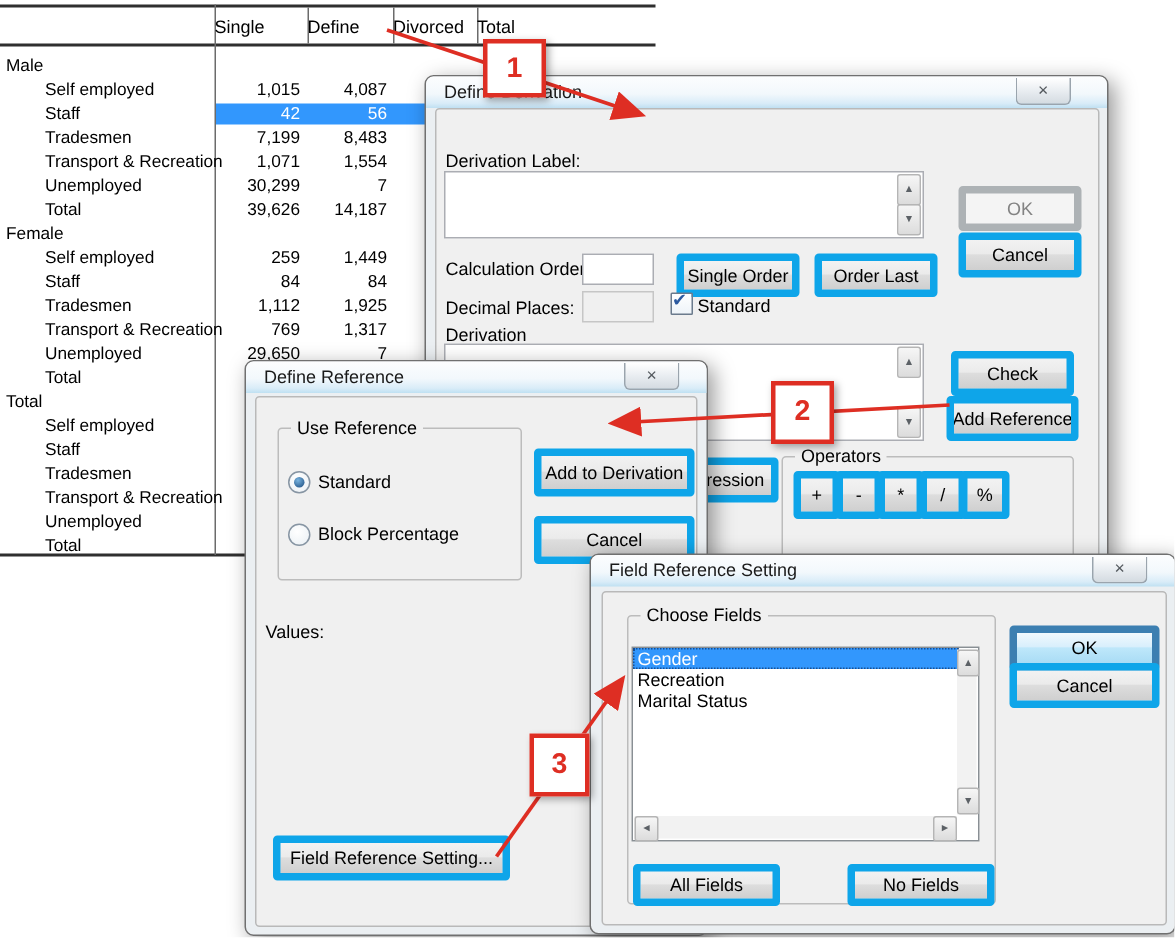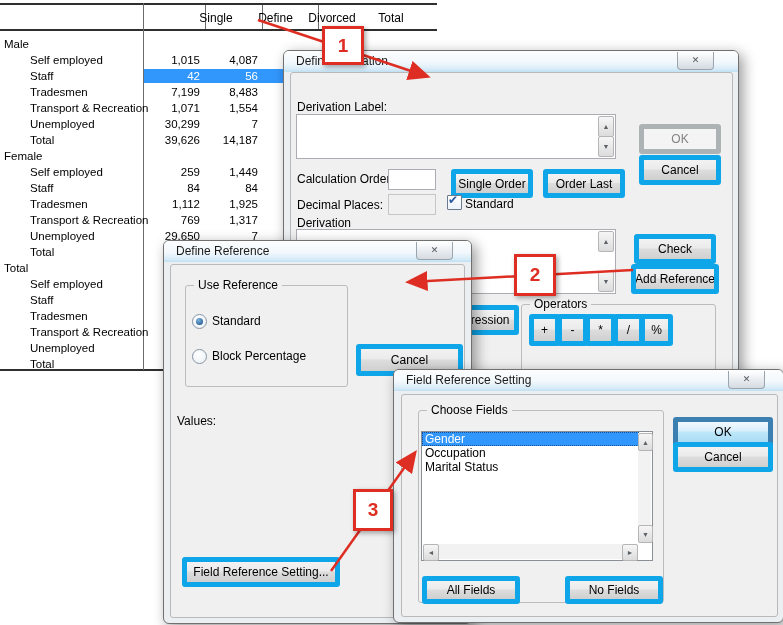--- a/index.html
+++ b/index.html
@@ -2,21 +2,21 @@
 <html><head>
 <meta charset="utf-8">
 <style>
   html,body{margin:0;padding:0;}
   body{font-family:"Liberation Sans",sans-serif;}
   #screen{position:relative;width:783px;height:625px;background:#fff;overflow:hidden;font-size:12px;color:#000;}
 
   
   .rule{position:absolute;background:#2f2f2f;}
   .vrule{position:absolute;background:#6b6b6b;width:1px;}
-  .thead{position:absolute;top:9px;height:18px;line-height:18px;text-align:center;font-size:12px;margin-left:42px;}
+  .thead{position:absolute;top:9px;height:18px;line-height:18px;font-size:12px;}
   .tablerows{position:absolute;left:0;top:36px;width:437px;}
   .trow{position:relative;height:16px;line-height:16px;font-size:11.5px;}
   .trow .tlbl{position:absolute;top:0;}
   .trow .sec{left:4px;}
   .trow .sub{left:30px;}
   .trow .v1{position:absolute;left:145px;width:55px;text-align:right;top:0;}
   .trow .v2{position:absolute;left:203px;width:55px;text-align:right;top:0;}
   .trow.hl::before{content:"";position:absolute;left:144px;right:0;top:1px;bottom:1px;background:#3297FD;}
   .trow.hl .v1,.trow.hl .v2{color:#fff;}
   .trow .v1,.trow .v2{z-index:1;}
@@ -267,20 +267,23 @@
     <div class="panel" style="left:6px;top:23px;width:293px;height:352px;"></div>
 
     <div class="groupbox" style="left:21px;top:44px;width:161px;height:100px;">
       <span class="grouplab">Use Reference</span>
       <div class="radio sel" style="left:6px;top:28px;"></div>
       <span class="lbl" style="left:26px;top:28px;">Standard</span>
       <div class="radio" style="left:6px;top:63px;"></div>
       <span class="lbl" style="left:26px;top:63px;">Block Percentage</span>
     </div>
 
+    <div class="btn" style="left:192px;top:58px;width:97px;height:22px;">
+        <span>Add to Derivation</span>
+      </div>
     <div class="btn" style="left:192px;top:103px;width:97px;height:22px;">
         <span>Cancel</span>
       </div>
 
     <span class="lbl" style="left:13px;top:173px;">Values:</span>
 
     <div class="btn" style="left:18px;top:316px;width:148px;height:20px;">
         <span>Field Reference Setting...</span>
       </div>
   </div>
@@ -291,21 +294,21 @@
     </div>
     <div class="closebtn" style="right:18px;">
       <span>✕</span>
     </div>
     <div class="panel" style="left:7px;top:24px;width:375px;height:221px;"></div>
 
     <div class="groupbox" style="left:24px;top:40px;width:244px;height:191px;">
       <span class="grouplab">Choose Fields</span>
       <div class="listbox" style="left:2px;top:20px;width:230px;height:128px;">
         <div class="litem sel" style="margin-right:13px;">Gender</div>
-        <div class="litem">Occupation</div>
+        <div class="litem">Recreation</div>
         <div class="litem">Marital Status</div>
         <div class="strack" style="right:1px;top:1px;width:13px;height:110px;">
           <div class="sarrow" style="left:0;top:0;width:13px;height:16px;">
               <span>▲</span>
             </div>
           <div class="sarrow" style="left:0;bottom:0;width:13px;height:16px;">
               <span>▼</span>
             </div>
         </div>
         <div class="strack" style="left:1px;bottom:1px;width:215px;height:15px;">

